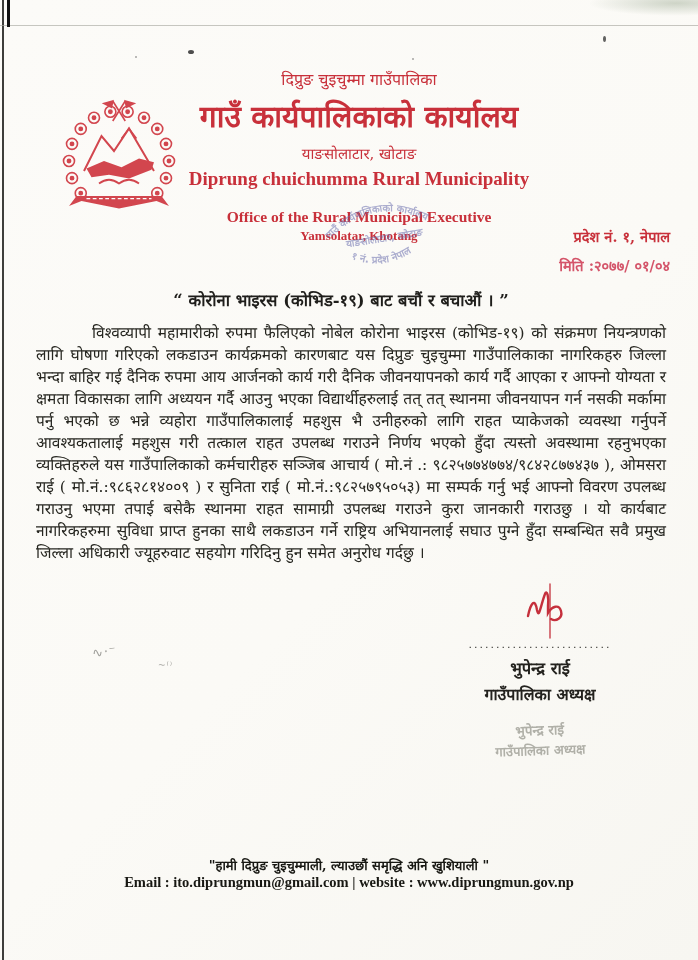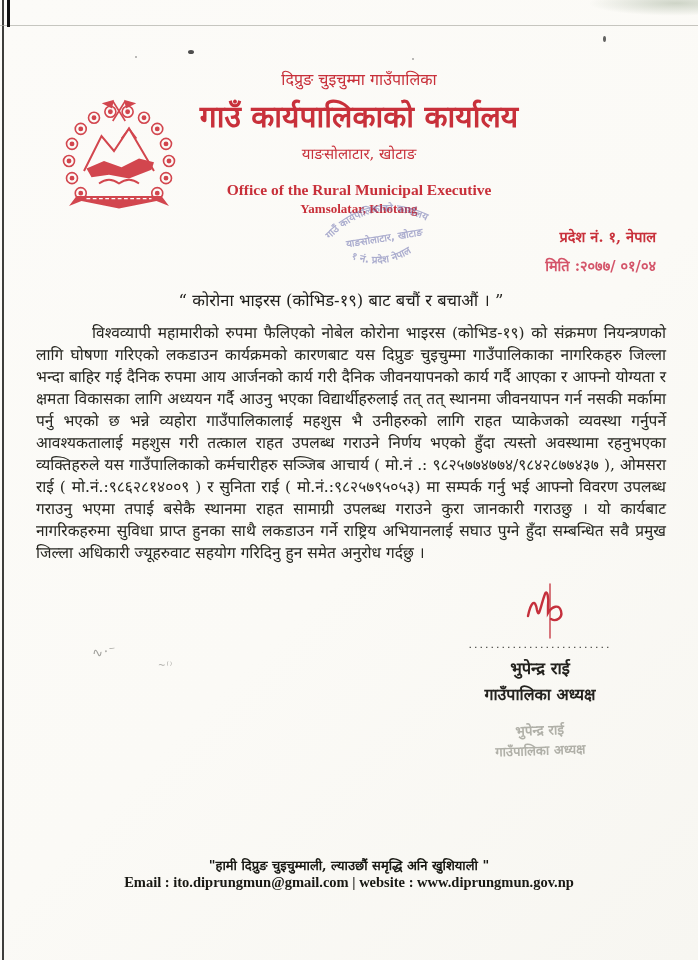--- a/index.html
+++ b/index.html
@@ -36,26 +36,26 @@
   .lh-en-name{font-size:19px;font-weight:bold;margin-top:5px;font-family:"Liberation Serif","DejaVu Serif",serif;}
   .lh-en-office{font-size:15.5px;font-weight:bold;margin-top:18px;font-family:"Liberation Serif","DejaVu Serif",serif;}
   .lh-en-addr{font-size:13px;font-weight:bold;margin-top:2px;font-family:"Liberation Serif","DejaVu Serif",serif;}
 
   
   .round-stamp{position:absolute;left:300px;top:168px;width:160px;height:120px;opacity:.55;transform:rotate(-9deg);}
   .round-stamp text{fill:#6b6fae;font-size:10px;font-weight:bold;}
 
   
   .meta-left{position:absolute;left:38px;top:226px;color:#c8303a;font-size:14.5px;font-weight:bold;line-height:33px;font-family:"DejaVu Serif","Liberation Serif",serif;}
-  .meta-right{position:absolute;right:42px;top:222px;text-align:right;font-size:14.5px;font-weight:bold;line-height:29px;font-family:"DejaVu Serif","Liberation Serif",serif;}
+  .meta-right{position:absolute;right:28px;top:222px;text-align:right;font-size:14.5px;font-weight:bold;line-height:29px;font-family:"DejaVu Serif","Liberation Serif",serif;}
   .province{color:#c8303a;}
   .date{color:#d4556a;}
 
   
-  .subject{position:absolute;left:0;right:16px;top:288px;text-align:center;font-size:16.5px;font-weight:normal;color:#1f1e1b;font-family:"DejaVu Serif","Liberation Serif",serif;}
+  .subject{position:absolute;left:0;right:16px;top:288px;text-align:center;font-size:16.5px;font-weight:bold;color:#1f1e1b;font-family:"DejaVu Serif","Liberation Serif",serif;}
 
   
   .body-text{
     position:absolute;left:36px;right:32px;top:322px;margin:0;
     font-size:15.5px;line-height:22px;text-align:justify;text-indent:56px;
     color:#262620;font-family:"DejaVu Serif","Liberation Serif",serif;
   }
 
   
   .sig-block{position:absolute;left:430px;top:582px;width:220px;text-align:center;color:#23221e;}
@@ -138,20 +138,21 @@
         <path d="M16,80 L84,80 L90,88 L80,84 L50,90 L20,84 L10,88 Z" fill="#cf3740" stroke="none"></path>
         <path d="M24,82 h52" stroke="#fff" stroke-width="1" stroke-dasharray="3,2"></path>
       </g>
     </svg>
   </div>
 
   <div class="letterhead">
     <div class="lh-np-small">दिप्रुङ चुइचुम्मा गाउँपालिका</div>
     <div class="lh-np-big">गाउँ कार्यपालिकाको कार्यालय</div>
     <div class="lh-np-addr">याङसोलाटार, खोटाङ</div>
+    <div class="lh-en-name">Diprung chuichumma Rural Municipality</div>
     <div class="lh-en-office">Office of  the Rural Municipal Executive</div>
     <div class="lh-en-addr">Yamsolatar, Khotang</div>
   </div>
 
   <div class="round-stamp">
     <svg viewBox="0 0 160 120" width="160" height="120">
       <defs>
         <path id="arcTop" d="M20,70 Q80,18 140,70"></path>
         <path id="arcBottom" d="M35,78 Q80,112 125,78"></path>
       </defs>

